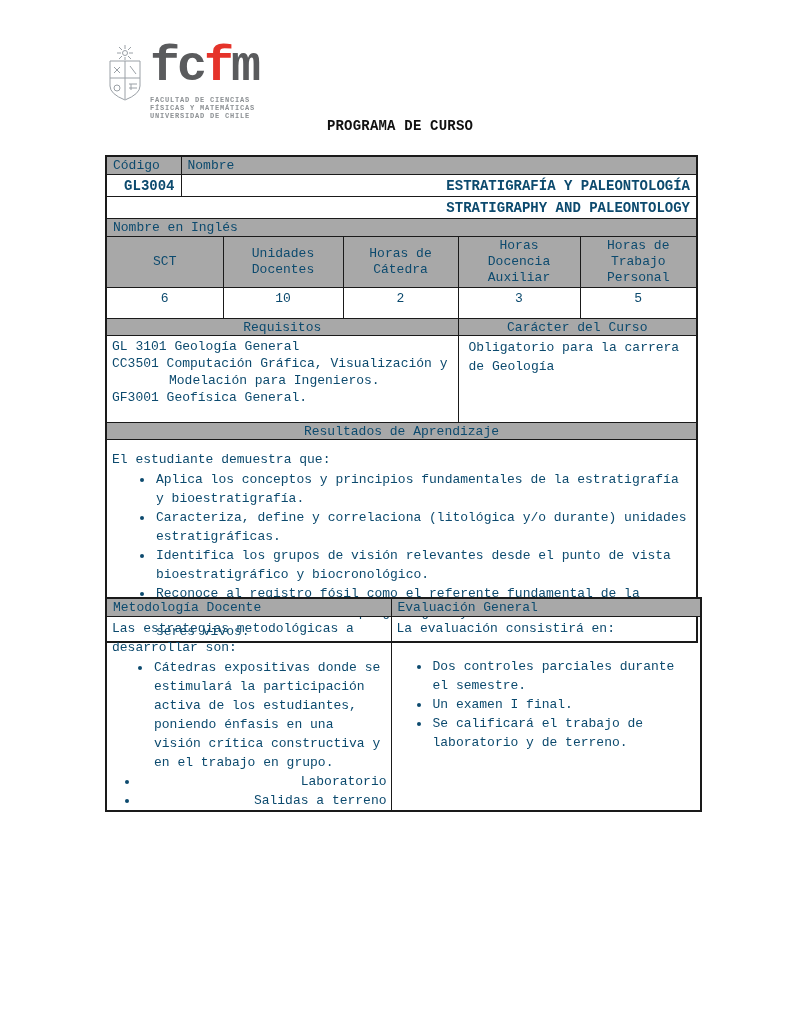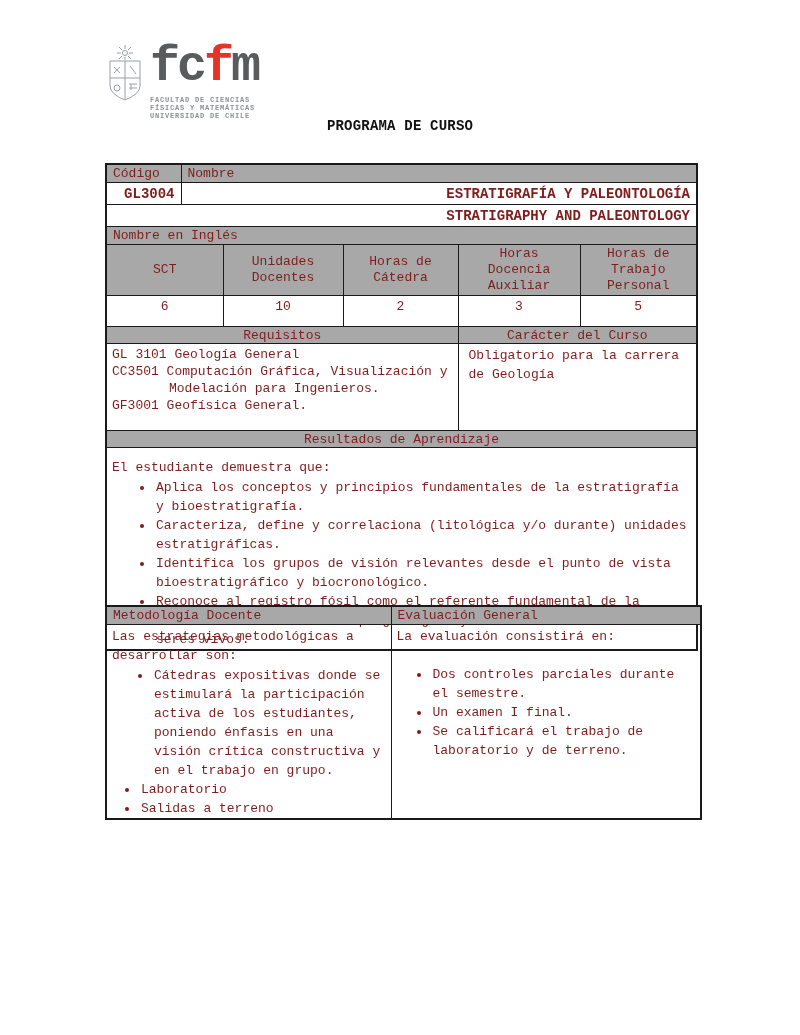--- a/index.html
+++ b/index.html
@@ -10,21 +10,21 @@
   }
   
   .logo{position:absolute;left:105px;top:44px;display:flex;align-items:flex-start;}
   .crest{width:40px;height:58px;flex:0 0 auto;}
   .logo-right{margin-left:5px;}
   .wordmark{font-weight:bold;font-size:50px;line-height:46px;letter-spacing:-3px;color:#5a5b5d;}
   .wordmark .red{color:#e5332a;}
   .logo-caption{margin-top:6px;font-size:7px;line-height:8px;letter-spacing:0.8px;color:#8d9194;font-weight:bold;}
   .page-title{position:absolute;left:0;top:118px;width:100%;text-align:center;font-weight:bold;font-size:14px;letter-spacing:0.2px;color:#111;}
   
-  table{border-collapse:collapse;table-layout:fixed;font-size:13px;color:#7f1d1d;margin-top:8px;}
+  table{border-collapse:collapse;table-layout:fixed;font-size:13px;color:#0c4a6e;}
   .t1{position:absolute;left:105px;top:155px;width:591px;border:2px solid #1a1a1a;}
   .t2{position:absolute;left:105px;top:597px;width:595px;border:2px solid #1a1a1a;}
   td{border:1px solid #1a1a1a;padding:0 6px;vertical-align:middle;overflow:hidden;}
   .gray{background:#a8a8a8;}
   .center{text-align:center;}
   .bold{font-weight:bold;font-size:14px;text-align:right;}
   .h17{height:17px;}
   .h21{height:21px;}
   .h50{height:50px;line-height:16px;}
   .h27{height:27px;vertical-align:top;padding-top:3px;}
@@ -33,21 +33,21 @@
   .req-cell{height:68px;line-height:17px;padding:2px 4px 16px 5px;}
   .req-indent{padding-left:57px;}
   .car-cell{height:68px;line-height:19px;padding:2px 8px 0 10px;}
   .res-cell{height:150px;line-height:19px;padding:10px 4px 0 5px;}
   .t1 ul{margin:1px 0 0;padding-left:42px;}
   .t1 li{padding-left:2px;line-height:19px;}
   .m-cell,.e-cell{height:184px;line-height:19px;padding:2px 4px 0 5px;}
   .t2 ul.m{margin:1px 0 0;padding-left:40px;}
   .t2 ul.e{margin:19px 0 0;padding-left:34px;}
   .t2 li{padding-left:2px;line-height:19px;}
-  .t2 li.outdent{margin-left:-13px;}
+  .t2 li.outdent{margin-left:-13px;text-align:right;}
   .intro{margin:0;}
 </style>
 </head>
 <body>
 
 <div class="page">
 
   <div class="logo">
     <svg class="crest" viewBox="0 0 40 58">
       <g stroke="#9aa0a6" stroke-width="1" fill="none">

